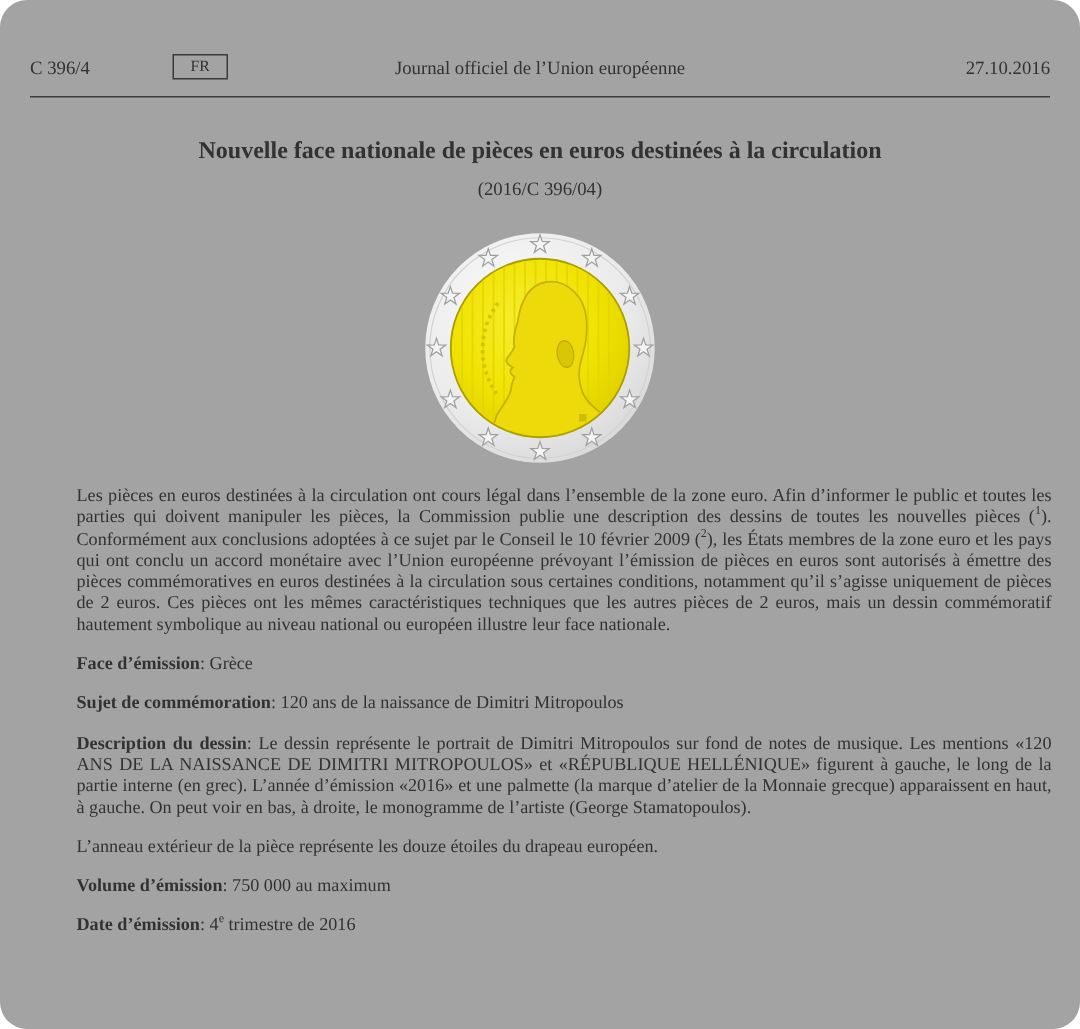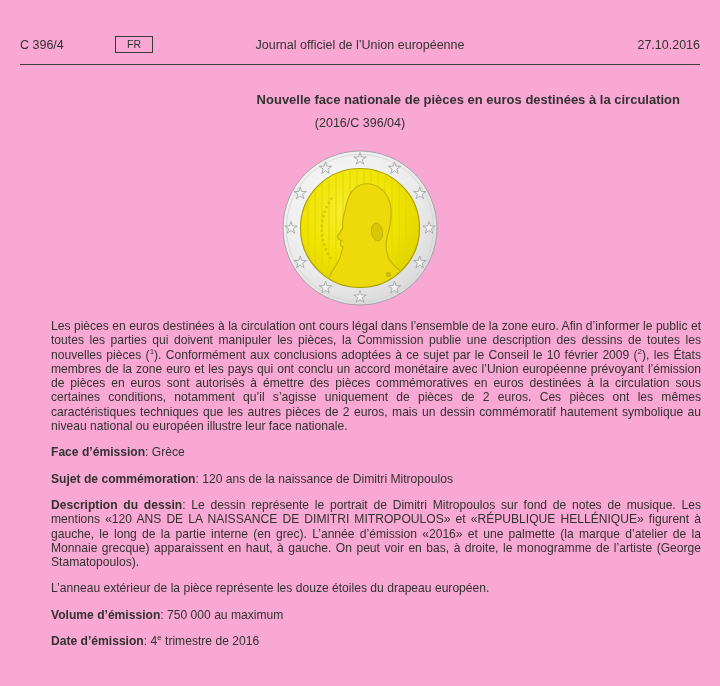--- a/index.html
+++ b/index.html
@@ -1,37 +1,38 @@
 <!DOCTYPE html>
 <html><head>
 <meta charset="utf-8">
 <style>
   html,body{margin:0;padding:0;background:#fff;}
   .page{
     position:relative;
     width:720px;height:686px;
-    background:#f9a8d4;
-    font-family:Liberation Sans, sans-serif;
+    background:#a3a3a3;
+    font-family:Liberation Serif, serif;
     color:#323232;
     overflow:hidden;
+    border-radius:18px;
   }
   
   .header{position:relative;margin:0 20px;padding-top:38px;height:18px;font-size:12.5px;}
   .page-ref{position:absolute;left:0;top:38px;}
   .lang-box{
     position:absolute;left:95px;top:36px;
     border:1.2px solid #3a3a3a;
     padding:0 11px;font-size:10.5px;line-height:15px;height:15px;
   }
   .journal-title{position:absolute;left:0;right:0;top:38px;text-align:center;}
   .issue-date{position:absolute;right:0;top:38px;}
   .rule{margin:8px 20px 0 20px;border:0;border-top:1.6px solid #3d3d3d;height:0;}
 
   
-  .doc-title{margin:27px 40px 0 40px;text-align:right;font-size:13px;font-weight:bold;}
+  .doc-title{margin:27px 40px 0 40px;text-align:center;font-size:16px;font-weight:bold;}
   .doc-ref{margin:9px 0 0 0;text-align:center;font-size:12.5px;}
 
   
   .coin-wrap{margin-top:18px;text-align:center;height:162px;}
 
   
   .caption{margin:11px 19px 0 51px;font-style:italic;font-size:12px;}
   .para{margin:9px 19px 0 51px;font-size:12.1px;line-height:14.3px;text-align:justify;}
   .field{margin:12px 19px 0 51px;font-size:12.1px;line-height:14.3px;}
   .field.justified{text-align:justify;}

